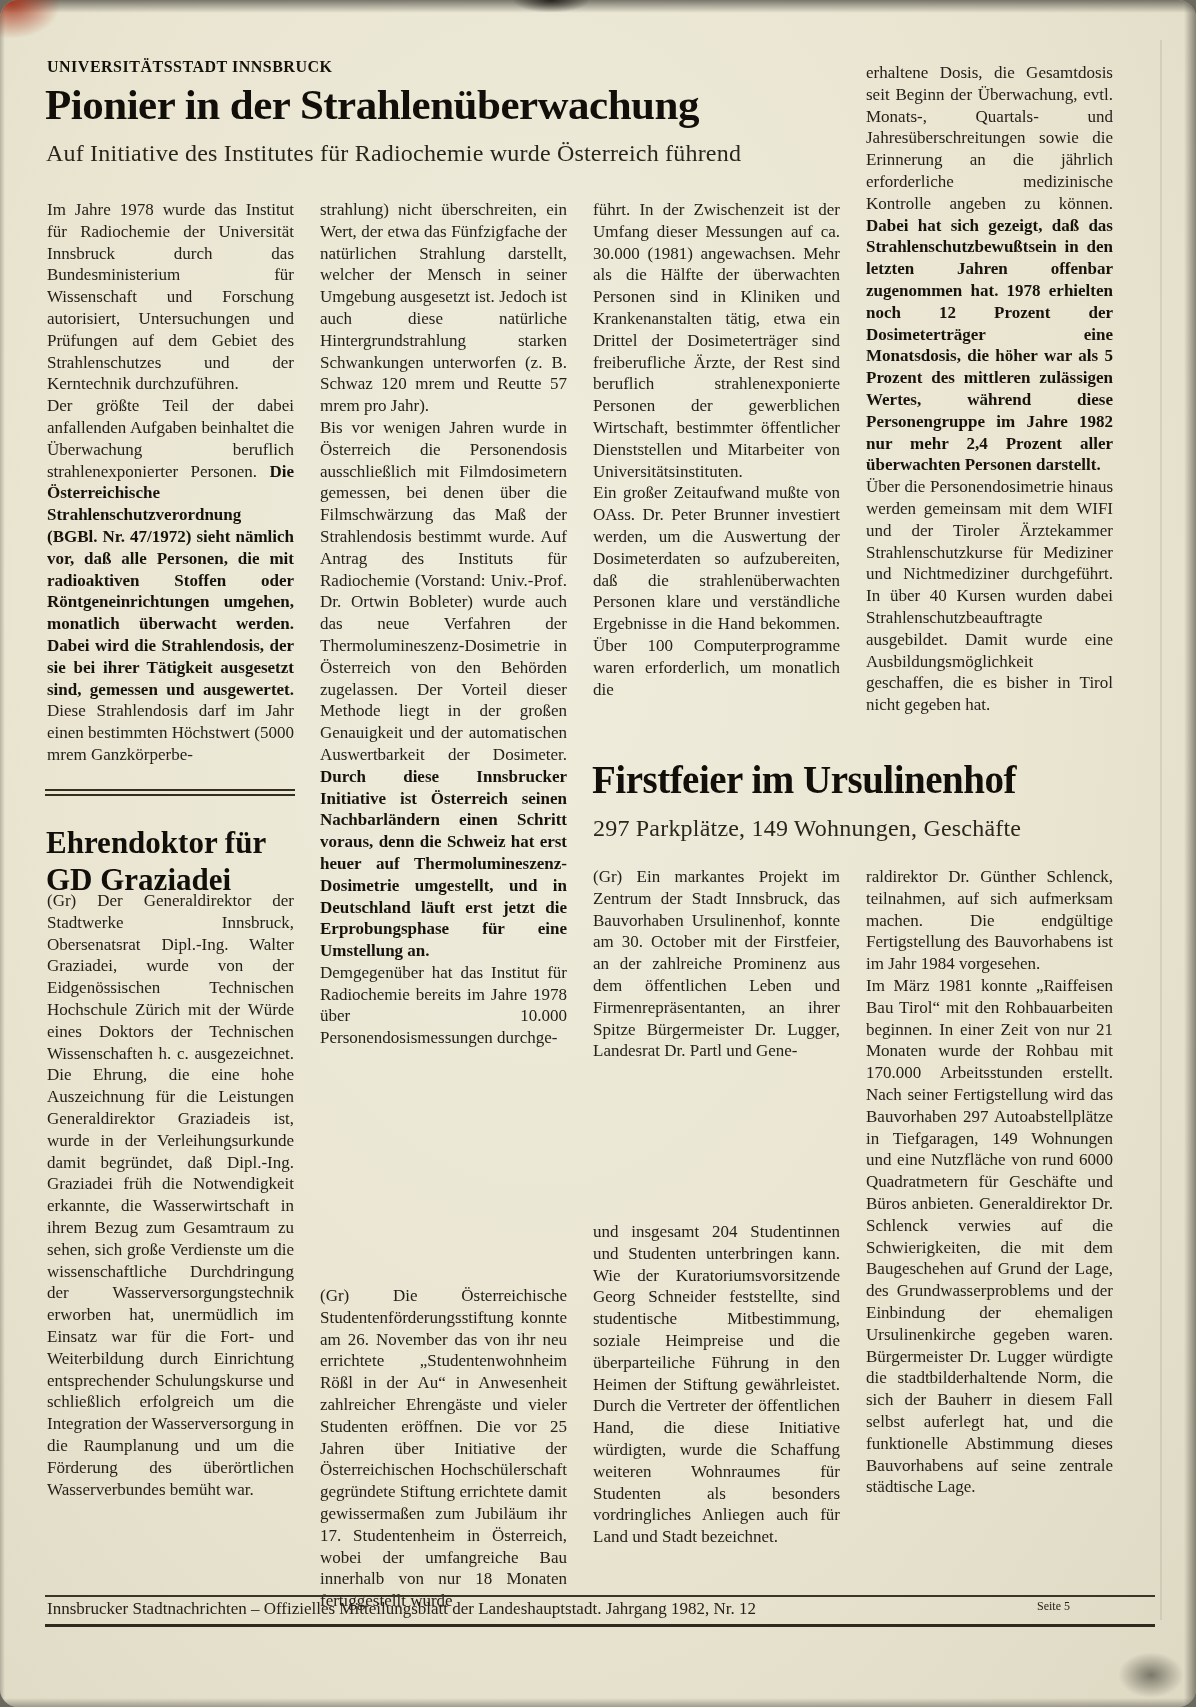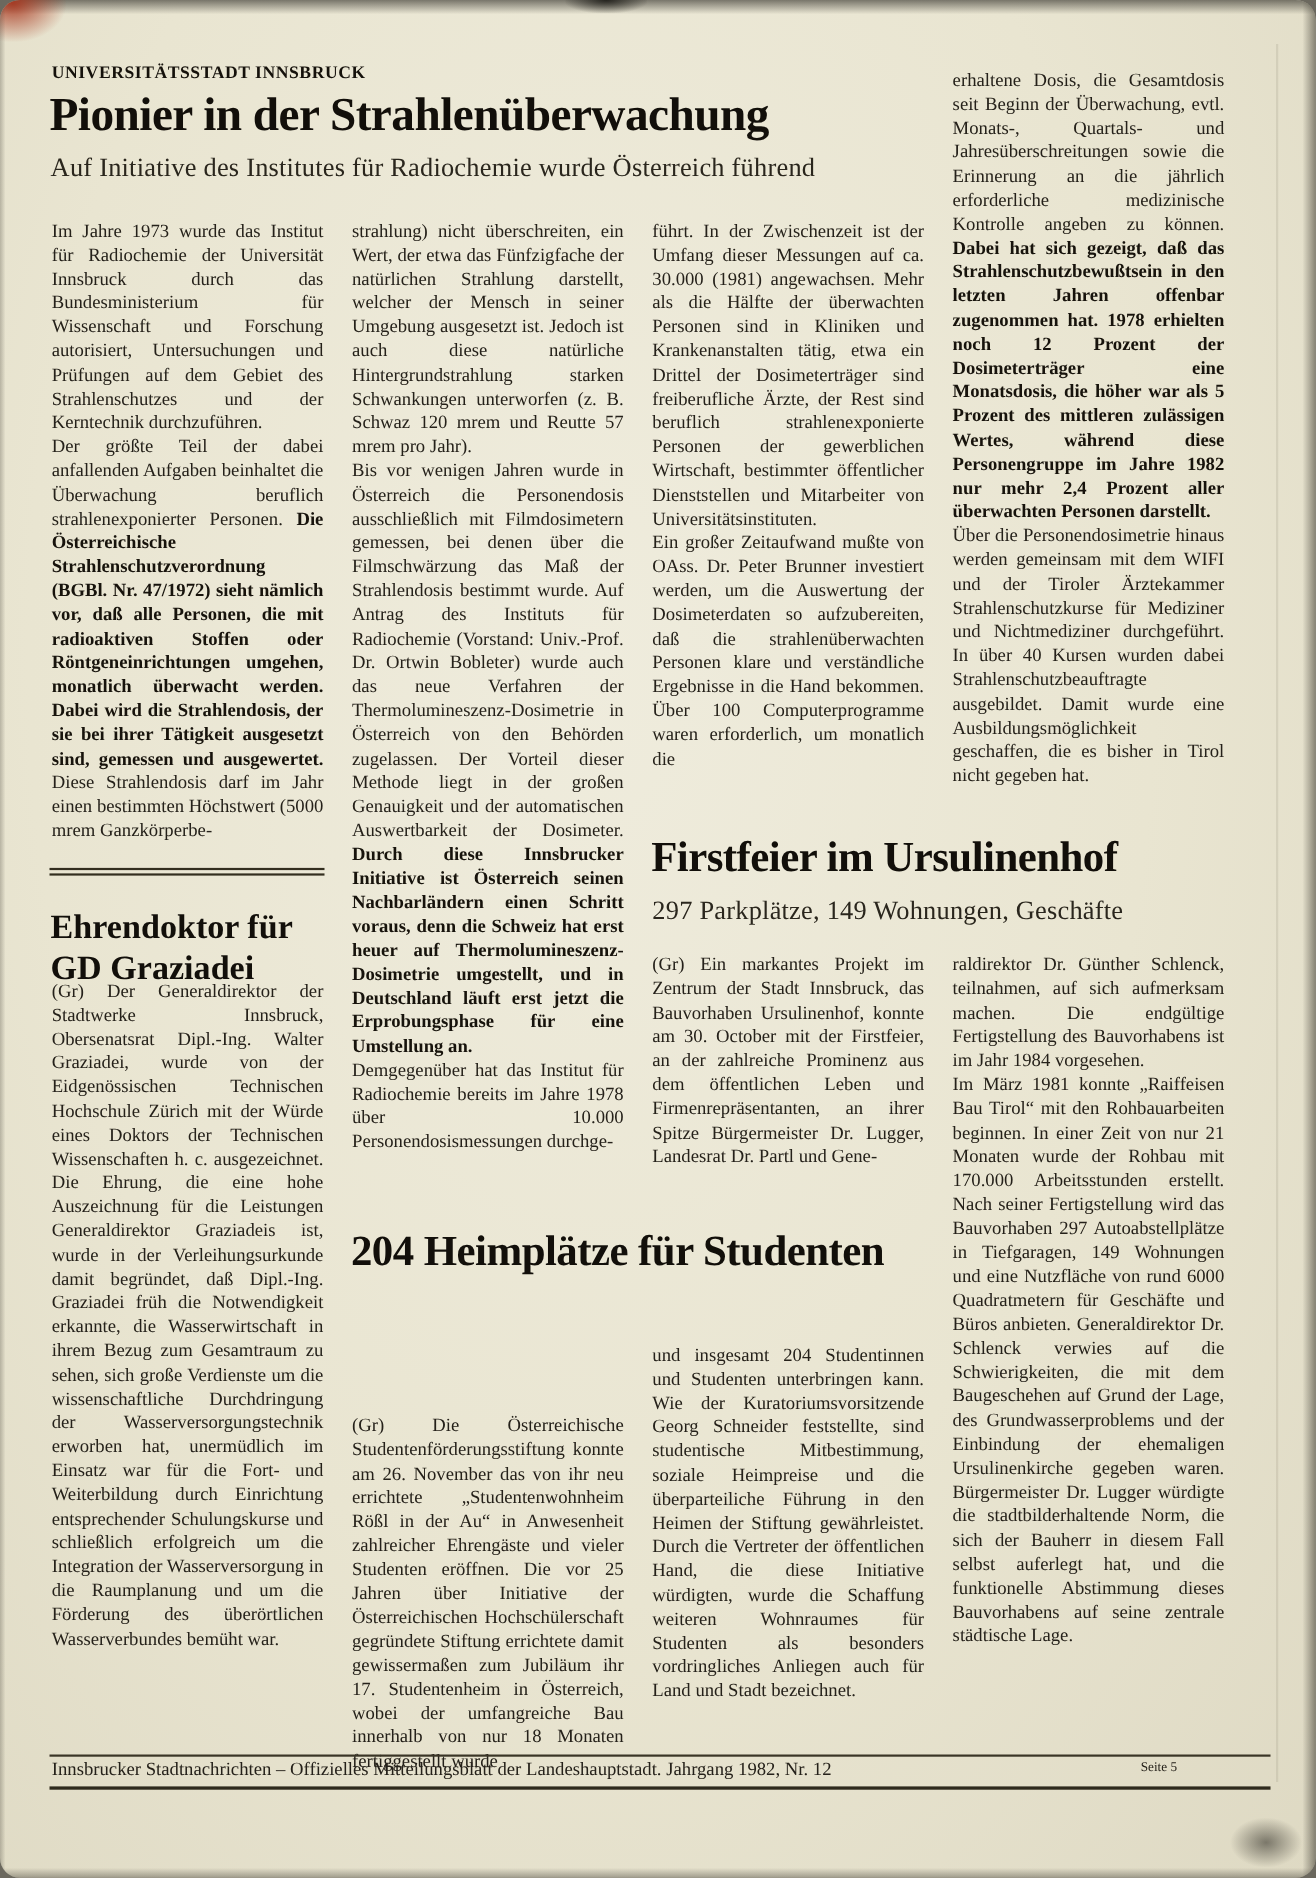--- a/index.html
+++ b/index.html
@@ -82,21 +82,21 @@
   <div class="edge-right"></div>
   <div class="edge-bottom"></div>
   <div class="blob-bottom-right"></div>
   <div class="fold-line"></div>
 
   <div class="kicker">UNIVERSITÄTSSTADT INNSBRUCK</div>
   <div class="h1">Pionier in der Strahlenüberwachung</div>
   <div class="deck deck-main">Auf Initiative des Institutes für Radiochemie wurde Österreich führend</div>
 
   <div class="col col-r1">
-      <p><span>Im Jahre 1973 wurde das Institut für Radiochemie der Universität Innsbruck durch das Bundesministerium für Wissenschaft und Forschung autorisiert, Untersuchungen und Prüfungen auf dem Gebiet des Strahlenschutzes und der Kerntechnik durchzuführen.</span></p>
+      <p><span>Im Jahre 1978 wurde das Institut für Radiochemie der Universität Innsbruck durch das Bundesministerium für Wissenschaft und Forschung autorisiert, Untersuchungen und Prüfungen auf dem Gebiet des Strahlenschutzes und der Kerntechnik durchzuführen.</span></p>
       <p><span>Der größte Teil der dabei anfallenden Aufgaben beinhaltet die Überwachung beruflich strahlenexponierter Personen. </span><span class="b">Die Österreichische Strahlenschutzverordnung (BGBl. Nr. 47/1972) sieht nämlich vor, daß alle Personen, die mit radioaktiven Stoffen oder Röntgeneinrichtungen umgehen, monatlich überwacht werden. Dabei wird die Strahlendosis, der sie bei ihrer Tätigkeit ausgesetzt sind, gemessen und ausgewertet. </span><span>Diese Strahlendosis darf im Jahr einen bestimmten Höchstwert (5000 mrem Ganzkörperbe-</span></p>
     </div>
   <div class="col col-r2">
       <p><span>strahlung) nicht überschreiten, ein Wert, der etwa das Fünfzigfache der natürlichen Strahlung darstellt, welcher der Mensch in seiner Umgebung ausgesetzt ist. Jedoch ist auch diese natürliche Hintergrundstrahlung starken Schwankungen unterworfen (z. B. Schwaz 120 mrem und Reutte 57 mrem pro Jahr).</span></p>
       <p><span>Bis vor wenigen Jahren wurde in Österreich die Personendosis ausschließlich mit Filmdosimetern gemessen, bei denen über die Filmschwärzung das Maß der Strahlendosis bestimmt wurde. Auf Antrag des Instituts für Radiochemie (Vorstand: Univ.-Prof. Dr. Ortwin Bobleter) wurde auch das neue Verfahren der Thermolumineszenz-Dosimetrie in Österreich von den Behörden zugelassen. Der Vorteil dieser Methode liegt in der großen Genauigkeit und der automatischen Auswertbarkeit der Dosimeter. </span><span class="b">Durch diese Innsbrucker Initiative ist Österreich seinen Nachbarländern einen Schritt voraus, denn die Schweiz hat erst heuer auf Thermolumineszenz-Dosimetrie umgestellt, und in Deutschland läuft erst jetzt die Erprobungsphase für eine Umstellung an.</span></p>
       <p><span>Demgegenüber hat das Institut für Radiochemie bereits im Jahre 1978 über 10.000 Personendosismessungen durchge-</span></p>
     </div>
   <div class="col col-r3">
       <p><span>führt. In der Zwischenzeit ist der Umfang dieser Messungen auf ca. 30.000 (1981) angewachsen. Mehr als die Hälfte der überwachten Personen sind in Kliniken und Krankenanstalten tätig, etwa ein Drittel der Dosimeterträger sind freiberufliche Ärzte, der Rest sind beruflich strahlenexponierte Personen der gewerblichen Wirtschaft, bestimmter öffentlicher Dienststellen und Mitarbeiter von Universitätsinstituten.</span></p>
       <p><span>Ein großer Zeitaufwand mußte von OAss. Dr. Peter Brunner investiert werden, um die Auswertung der Dosimeterdaten so aufzubereiten, daß die strahlenüberwachten Personen klare und verständliche Ergebnisse in die Hand bekommen. Über 100 Computerprogramme waren erforderlich, um monatlich die</span></p>
@@ -115,21 +115,20 @@
   <div class="h2 h2-first">Firstfeier im Ursulinenhof</div>
   <div class="deck deck-first">297 Parkplätze, 149 Wohnungen, Geschäfte</div>
   <div class="col col-f1">
       <p><span>(Gr) Ein markantes Projekt im Zentrum der Stadt Innsbruck, das Bauvorhaben Ursulinenhof, konnte am 30. October mit der Firstfeier, an der zahlreiche Prominenz aus dem öffentlichen Leben und Firmenrepräsentanten, an ihrer Spitze Bürgermeister Dr. Lugger, Landesrat Dr. Partl und Gene-</span></p>
     </div>
   <div class="col col-f2">
       <p><span>raldirektor Dr. Günther Schlenck, teilnahmen, auf sich aufmerksam machen. Die endgültige Fertigstellung des Bauvorhabens ist im Jahr 1984 vorgesehen.</span></p>
       <p><span>Im März 1981 konnte „Raiffeisen Bau Tirol“ mit den Rohbauarbeiten beginnen. In einer Zeit von nur 21 Monaten wurde der Rohbau mit 170.000 Arbeitsstunden erstellt. Nach seiner Fertigstellung wird das Bauvorhaben 297 Autoabstellplätze in Tiefgaragen, 149 Wohnungen und eine Nutzfläche von rund 6000 Quadratmetern für Geschäfte und Büros anbieten. Generaldirektor Dr. Schlenck verwies auf die Schwierigkeiten, die mit dem Baugeschehen auf Grund der Lage, des Grundwasserproblems und der Einbindung der ehemaligen Ursulinenkirche gegeben waren. Bürgermeister Dr. Lugger würdigte die stadtbilderhaltende Norm, die sich der Bauherr in diesem Fall selbst auferlegt hat, und die funktionelle Abstimmung dieses Bauvorhabens auf seine zentrale städtische Lage.</span></p>
     </div>
 
-  <div class="h2 h2-stud">204 Heimplätze für Studenten</div>
   <div class="col col-s1">
       <p><span>(Gr) Die Österreichische Studentenförderungsstiftung konnte am 26. November das von ihr neu errichtete „Studentenwohnheim Rößl in der Au“ in Anwesenheit zahlreicher Ehrengäste und vieler Studenten eröffnen. Die vor 25 Jahren über Initiative der Österreichischen Hochschülerschaft gegründete Stiftung errichtete damit gewissermaßen zum Jubiläum ihr 17. Studentenheim in Österreich, wobei der umfangreiche Bau innerhalb von nur 18 Monaten fertiggestellt wurde</span></p>
     </div>
   <div class="col col-s2">
       <p><span>und insgesamt 204 Studentinnen und Studenten unterbringen kann. Wie der Kuratoriumsvorsitzende Georg Schneider feststellte, sind studentische Mitbestimmung, soziale Heimpreise und die überparteiliche Führung in den Heimen der Stiftung gewährleistet. Durch die Vertreter der öffentlichen Hand, die diese Initiative würdigten, wurde die Schaffung weiteren Wohnraumes für Studenten als besonders vordringliches Anliegen auch für Land und Stadt bezeichnet.</span></p>
     </div>
 
   <div class="footer-rule-top"></div>
   <div class="footer-left">Innsbrucker Stadtnachrichten – Offizielles Mitteilungsblatt der Landeshauptstadt. Jahrgang 1982, Nr. 12</div>
   <div class="footer-right">Seite 5</div>

